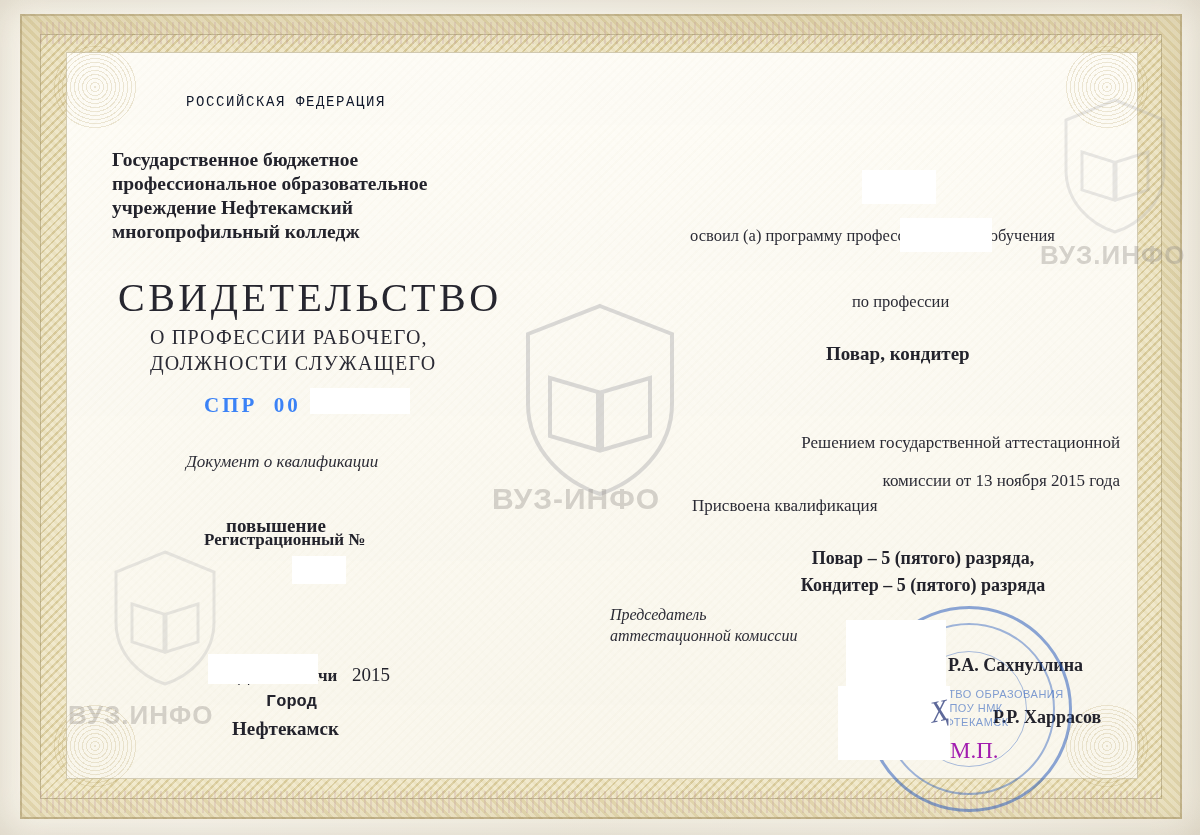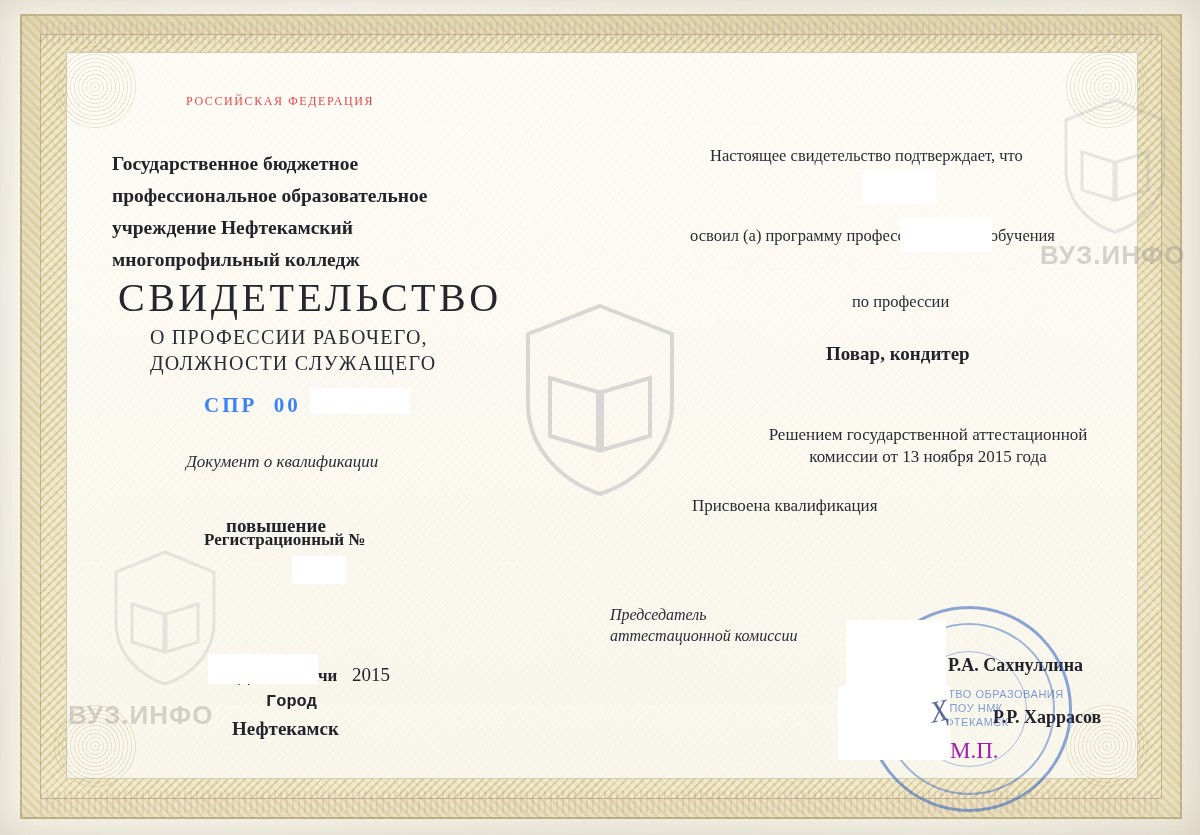--- a/index.html
+++ b/index.html
@@ -147,30 +147,31 @@
   .t {
     position: absolute;
     color: #2a2a33;
     white-space: pre;
   }
   .serif { font-family: "Liberation Serif", serif; }
 
   
   #rf-line {
     left: 186px; top: 94px;
-    font-size: 12px;
+    font-size: 14px;
     letter-spacing: 1.6px;
-    color: #ef4444;
+    color: #0f172a;
+    font-family: Liberation Mono, monospace;
   }
   #org-name {
     left: 112px; top: 148px;
     width: 380px;
     font-size: 19.5px;
     font-weight: bold;
-    line-height: 32px;
+    line-height: 24px;
     color: #23232c;
     white-space: pre-line;
   }
   #doc-title {
     left: 118px; top: 274px;
     font-size: 40px;
     letter-spacing: 3.5px;
     color: #26262f;
   }
   #doc-subtitle {
@@ -251,26 +252,26 @@
     font-size: 16.5px;
     color: #2b2b35;
   }
   #profession-value {
     left: 826px; top: 343px;
     font-size: 19px;
     font-weight: bold;
     color: #23232c;
   }
   #commission-decision {
-    left: 708px; top: 424px;
+    left: 680px; top: 424px;
     width: 440px;
     font-size: 17px;
-    line-height: 22px;
-    color: #2b2b35;
-    text-align: center;
+    line-height: 38px;
+    color: #2b2b35;
+    text-align: right;
     white-space: pre-line;
   }
   #qualification-assigned {
     left: 692px; top: 496px;
     font-size: 17px;
     color: #2b2b35;
   }
   #qualification-value {
     left: 758px; top: 545px;
     width: 330px;
@@ -408,20 +409,21 @@
     <path d="M55 4 L104 24 L104 74 C104 106 80 128 55 136 C30 128 6 106 6 74 L6 24 Z" fill="none" stroke="#9a9aa0" stroke-width="3"></path>
     <path d="M22 56 L54 66 L54 104 L22 94 Z" fill="none" stroke="#9a9aa0" stroke-width="3"></path>
     <path d="M88 56 L56 66 L56 104 L88 94 Z" fill="none" stroke="#9a9aa0" stroke-width="3"></path>
   </svg>
   <svg class="wm-shield s2" viewBox="0 0 110 140">
     <path d="M55 4 L104 24 L104 74 C104 106 80 128 55 136 C30 128 6 106 6 74 L6 24 Z" fill="none" stroke="#9a9aa0" stroke-width="3"></path>
     <path d="M22 56 L54 66 L54 104 L22 94 Z" fill="none" stroke="#9a9aa0" stroke-width="3"></path>
     <path d="M88 56 L56 66 L56 104 L88 94 Z" fill="none" stroke="#9a9aa0" stroke-width="3"></path>
   </svg>
 
+  <div class="wm-text wm-a">ВУЗ-ИНФО</div>
   <div class="wm-text wm-b">ВУЗ.ИНФО</div>
   <div class="wm-text wm-c">ВУЗ.ИНФО</div>
 
   <div class="content">
 
     <div class="t serif" id="rf-line">РОССИЙСКАЯ ФЕДЕРАЦИЯ</div>
     <div class="t serif" id="org-name">Государственное бюджетное
 профессиональное образовательное
 учреждение Нефтекамский
 многопрофильный колледж</div>
@@ -430,27 +432,28 @@
 ДОЛЖНОСТИ СЛУЖАЩЕГО</div>
     <div class="t serif" id="series-number">СПР  00</div>
     <div class="t serif" id="qual-caption">Документ о квалификации</div>
     <div class="t serif" id="qual-value">повышение</div>
     <div class="t serif" id="reg-label">Регистрационный №</div>
     <div class="t serif" id="date-label">Дата выдачи</div>
     <div class="t serif" id="date-year">2015</div>
     <div class="t serif" id="city-label">Город</div>
     <div class="t serif" id="city-value">Нефтекамск</div>
 
-    <div class="t serif" id="confirm-line">Настоящее свидетельство подтверждает, что</div>
     <div class="t serif" id="program-line">освоил (а) программу профессионального обучения</div>
     <div class="t serif" id="by-profession">по профессии</div>
     <div class="t serif" id="profession-value">Повар, кондитер</div>
     <div class="t serif" id="commission-decision">Решением государственной аттестационной
 комиссии от 13 ноября 2015 года</div>
     <div class="t serif" id="qualification-assigned">Присвоена квалификация</div>
+    <div class="t serif" id="qualification-value">Повар – 5 (пятого) разряда,
+Кондитер – 5 (пятого) разряда</div>
 
     <div class="t serif" id="chair-label">Председатель
 аттестационной комиссии</div>
     <div class="t serif" id="chair-name">Р.А. Сахнуллина</div>
     <div class="t serif" id="head-name">Р.Р. Харрасов</div>
     <div class="t serif" id="mp-label">М.П.</div>
   </div>
 
   <div class="stamp">
     <div class="stamp-text">МИНИСТЕРСТВО ОБРАЗОВАНИЯ

